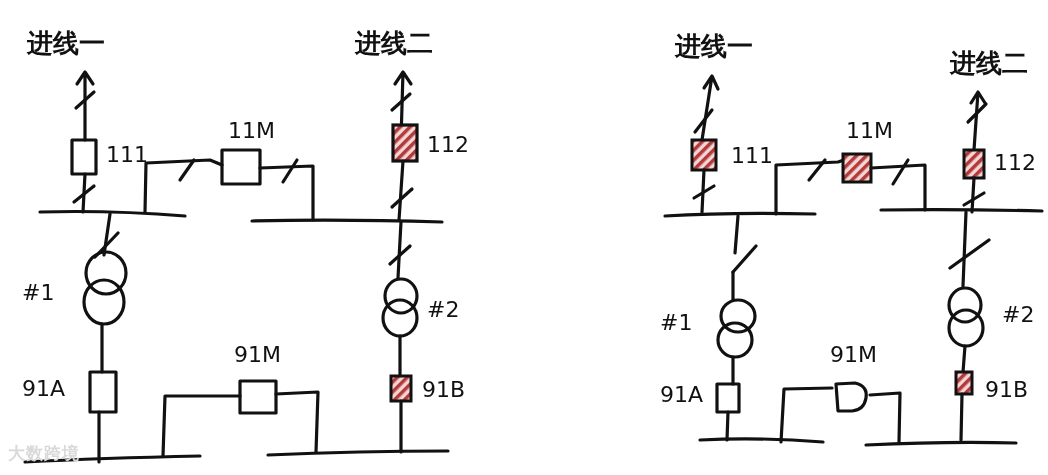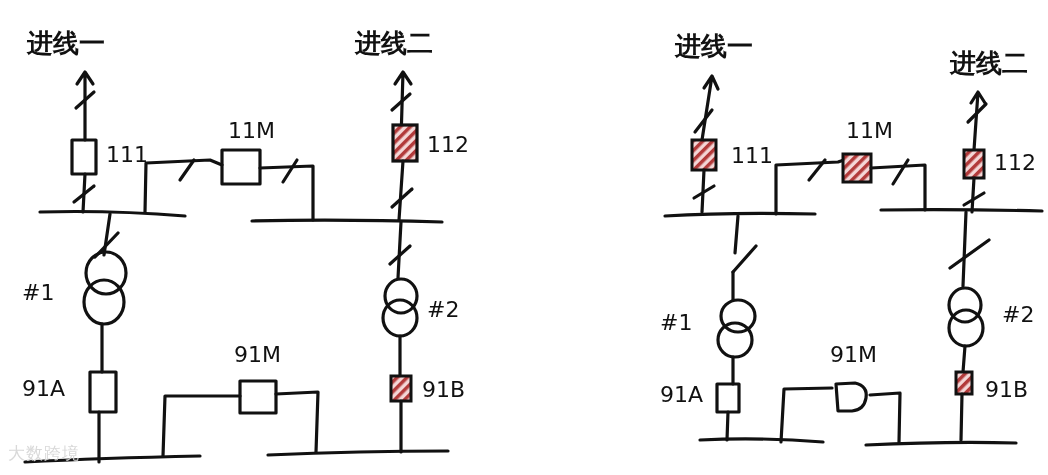--- a/index.html
+++ b/index.html
@@ -1,21 +1,21 @@
 <!DOCTYPE html>
 <html><head>
   <meta charset="utf-8">
   <style>
     html, body { margin: 0; padding: 0; background: #ffffff; }
     body { width: 1048px; height: 475px; position: relative; overflow: hidden; font-family: "DejaVu Sans", sans-serif; }
     svg.diagram { position: absolute; left: 0; top: 0; }
     .stroke { fill: none; stroke: #111111; stroke-width: 3.2; stroke-linecap: round; stroke-linejoin: round; }
     .lbl { font-family: "DejaVu Sans", sans-serif; fill: #111111; font-size: 22px; }
     .lbl-cn { font-family: "DejaVu Sans", sans-serif; fill: #111111; font-size: 26px; font-weight: bold; }
-    .wm { position: absolute; left: 8px; top: 442px; font-family: "DejaVu Sans", sans-serif; font-size: 17px; color: #d9d9d9; font-weight: normal; letter-spacing: 1px; }
+    .wm { position: absolute; left: 8px; top: 442px; font-family: "DejaVu Sans", sans-serif; font-size: 17px; color: #d9d9d9; font-weight: bold; letter-spacing: 1px; }
   </style>
 </head>
 <body>
 
 <svg class="diagram" width="1048" height="475" viewBox="0 0 1048 475">
   <defs>
     <pattern id="hatch" patternUnits="userSpaceOnUse" width="7" height="7" patternTransform="rotate(45)">
       <rect width="7" height="7" fill="#f4d6d6"></rect>
       <rect width="3.5" height="7" fill="#b23a3a"></rect>
     </pattern>

